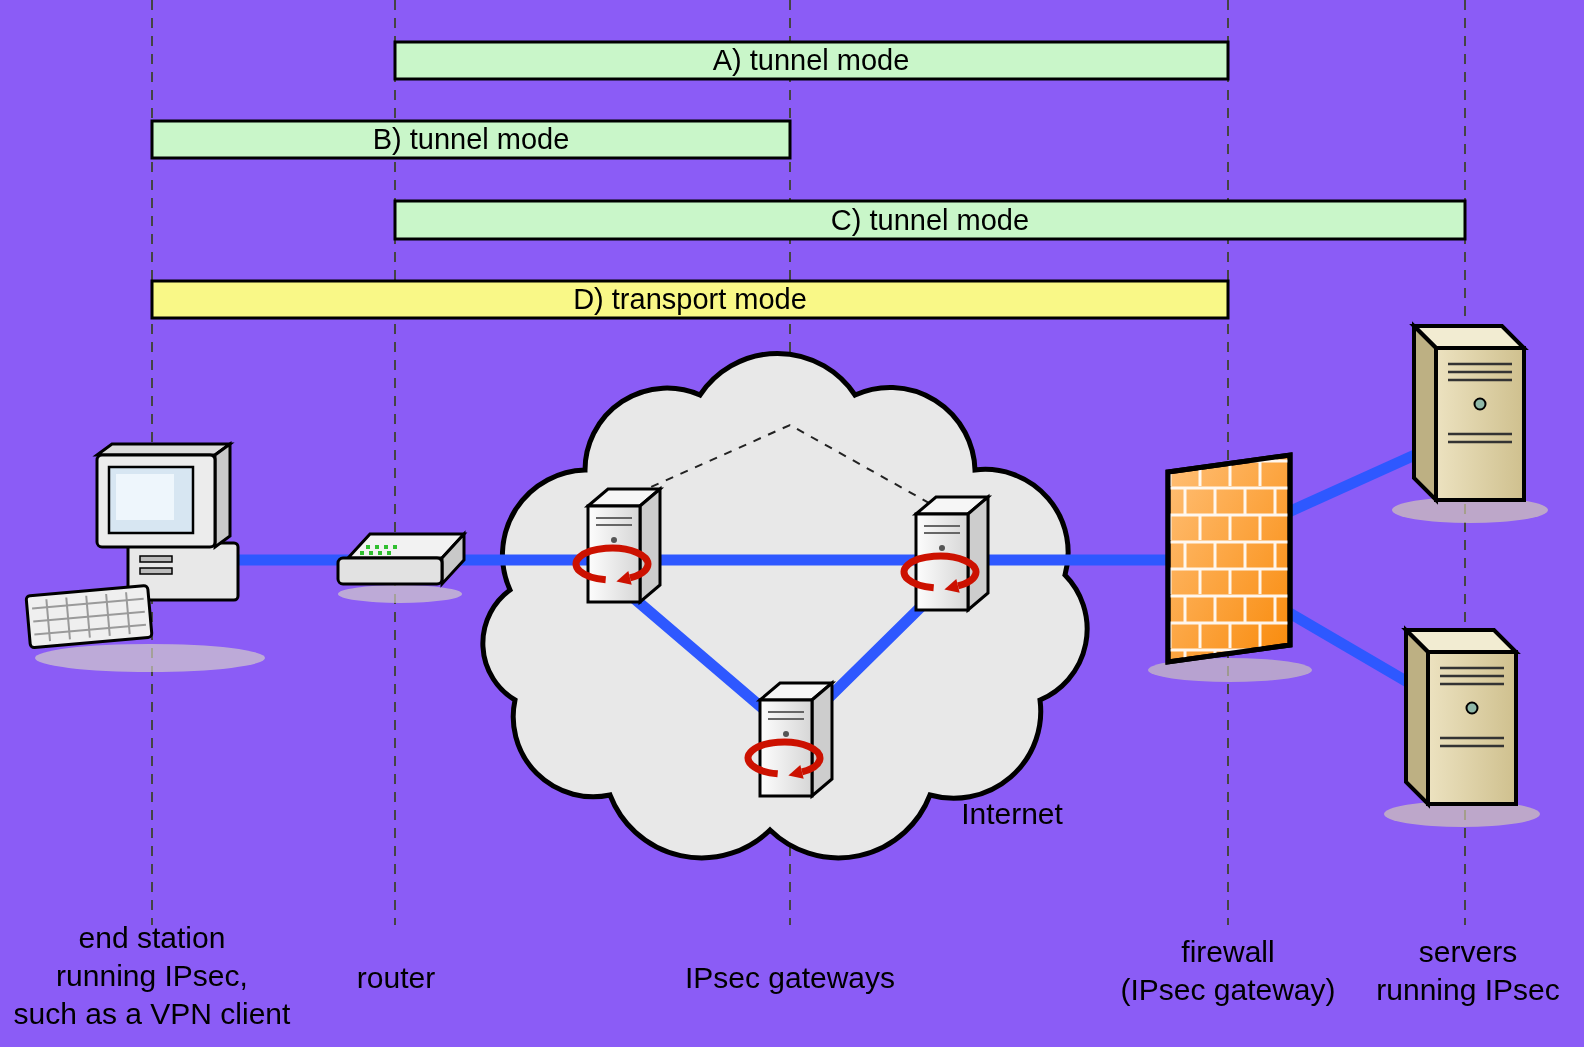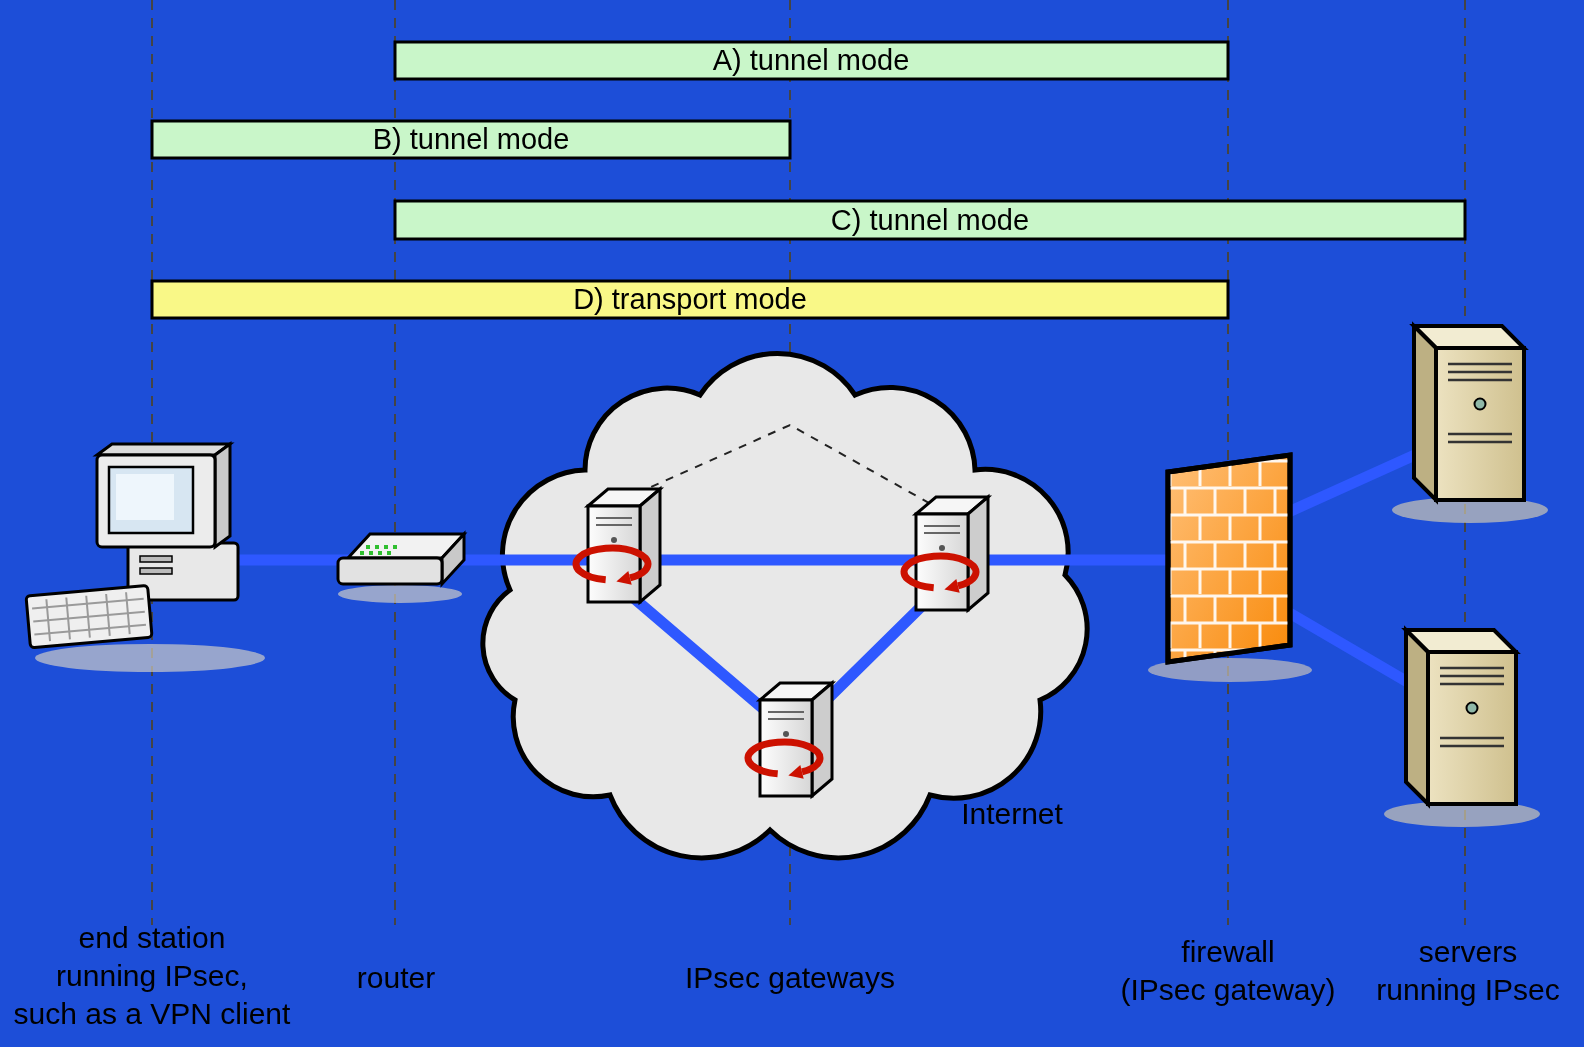--- a/index.html
+++ b/index.html
@@ -1,16 +1,16 @@
 <!DOCTYPE html>
 <html><head>
 <meta charset="utf-8">
 <style>
   html,body{margin:0;padding:0;background:#ffffff;}
-  .stage{width:1584px;height:1047px;background:#1d4ed8;position:relative;overflow:hidden;}
+  .stage{width:1584px;height:1047px;background:#8b5cf6;position:relative;overflow:hidden;}
   svg{display:block;}
   text{font-family:"Liberation Sans", sans-serif; fill:#000;}
   .bar-label{font-size:29px;}
   .node-label{font-size:30px;}
 </style>
 </head>
 <body>
 
 <div class="stage">
 <svg width="1584" height="1047" viewBox="0 0 1584 1047" xmlns="http://www.w3.org/2000/svg">

